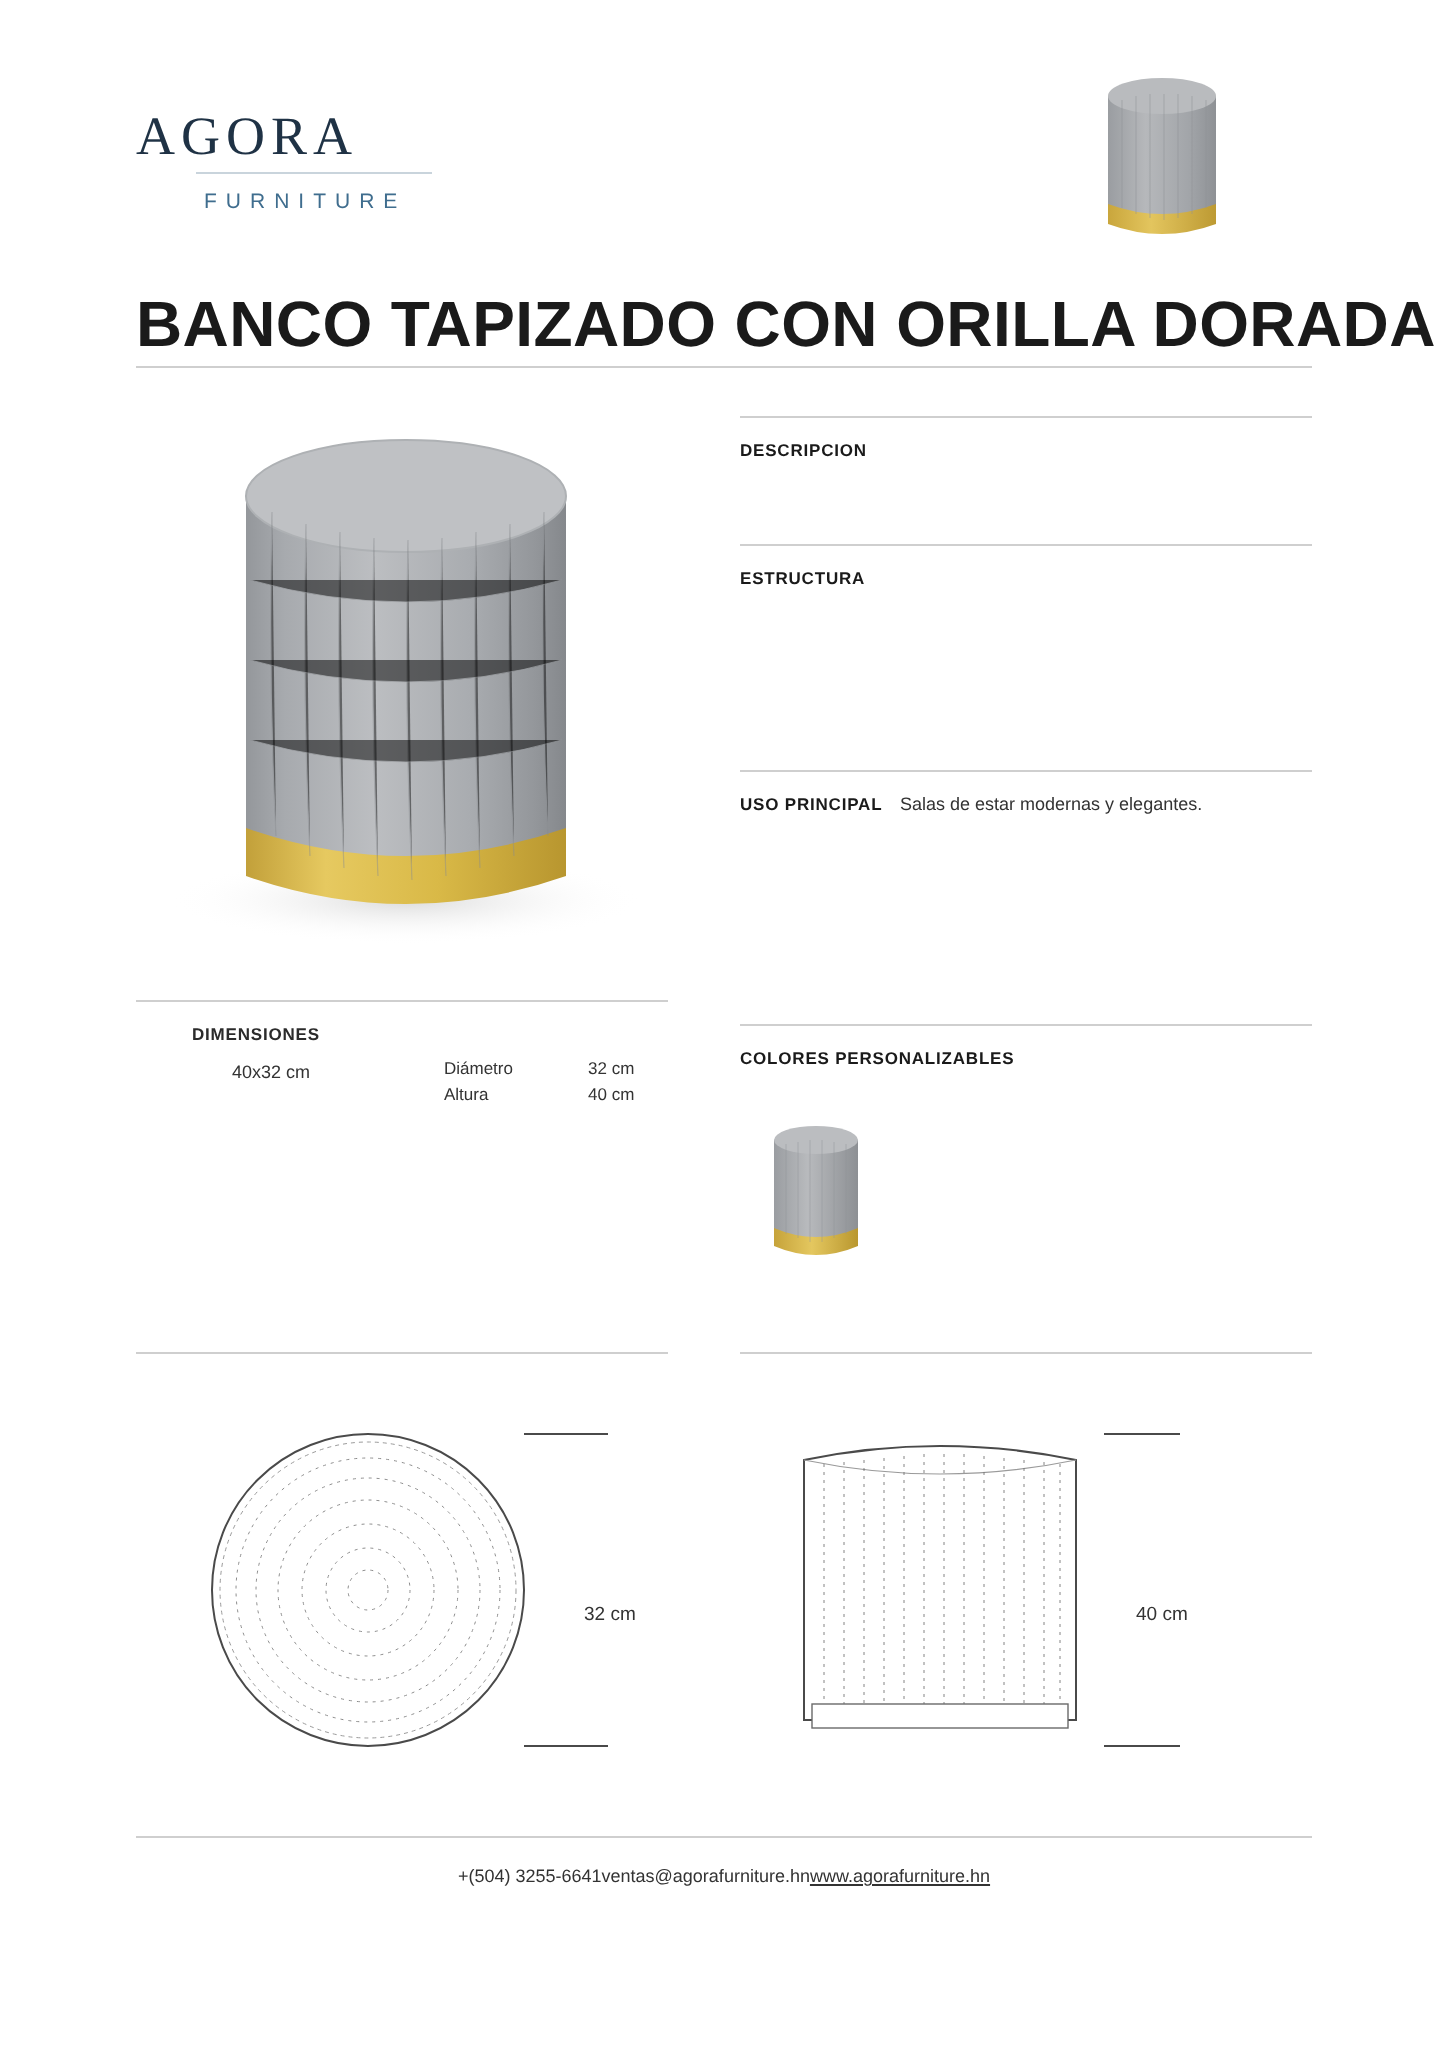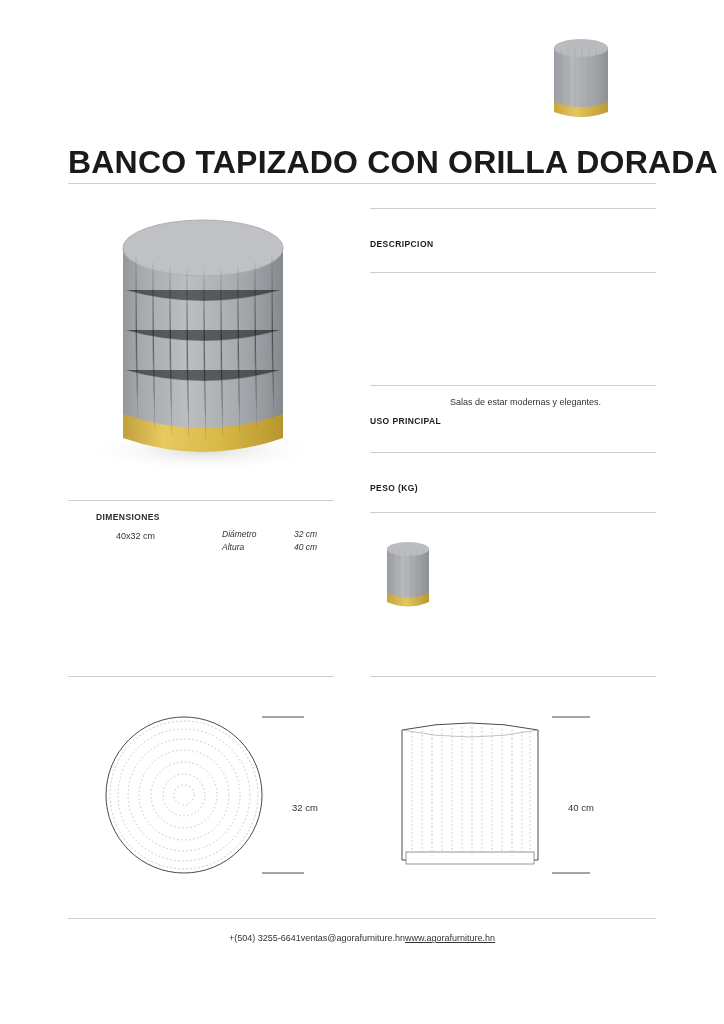--- a/index.html
+++ b/index.html
@@ -105,21 +105,20 @@
     padding-bottom: 12px;
   }
   .spec-label {
     width: 80px;
     flex: 0 0 80px;
     font-size: 8.5px;
     font-weight: bold;
     letter-spacing: 0.4px;
     color: #1a1a1a;
     padding-top: 1px;
-    margin-top: 19px;
   }
   .spec-value {
     font-size: 9px;
     color: #333;
     line-height: 1.45;
   }
   .spec-value div { white-space: nowrap; }
 
   #spec-descripcion { top: 208px; }
   #spec-estructura  { top: 272px; }
@@ -155,21 +154,20 @@
     color: #333;
     margin-left: 48px;
   }
   .dims-table {
     position: absolute;
     left: 154px;
     top: 28px;
     font-size: 8.5px;
     color: #333;
     line-height: 1.5;
-    font-style: italic;
   }
   .dims-table .r { display: flex; }
   .dims-table .k { width: 72px; }
   .dims-table .v { width: 50px; }
 
   
   .tech-rule-left {
     position: absolute;
     left: 68px;
     top: 676px;
@@ -227,20 +225,25 @@
     color: #333;
   }
   .footer a, .footer span { color: #333; text-decoration: none; }
   #footer-web { text-decoration: underline; }
 </style>
 </head>
 <body>
 
 <div class="page">
 
+  <div class="logo-block">
+    <div class="logo-word">AGORA</div>
+    <div class="logo-rule"></div>
+    <div class="logo-sub">FURNITURE</div>
+  </div>
 
   <svg class="hero-thumb" viewBox="0 0 66 92">
     <defs>
       <linearGradient id="gfab1" x1="0" y1="0" x2="1" y2="0">
         <stop offset="0%" stop-color="#9a9da1"></stop>
         <stop offset="35%" stop-color="#b6b8bb"></stop>
         <stop offset="75%" stop-color="#a2a5a9"></stop>
         <stop offset="100%" stop-color="#8e9195"></stop>
       </linearGradient>
       <linearGradient id="ggold1" x1="0" y1="0" x2="1" y2="0">
@@ -313,43 +316,40 @@
   <div class="spec" id="spec-descripcion">
     <div class="rule"></div>
     <div class="spec-row">
       <div class="spec-label">DESCRIPCION</div>
     </div>
   </div>
 
   <div class="spec" id="spec-estructura">
     <div class="rule"></div>
     <div class="spec-row">
+      <div class="spec-label">ESTRUCTURA</div>
     </div>
   </div>
 
   <div class="spec" id="spec-uso">
     <div class="rule"></div>
     <div class="spec-row">
       <div class="spec-label">USO PRINCIPAL</div>
       <div class="spec-value">
         <div>Salas de estar modernas y elegantes.</div>
       </div>
     </div>
   </div>
 
-  <div class="spec" id="spec-peso">
-    <div class="rule"></div>
-    <div class="spec-row">
-      <div class="spec-label">PESO (KG)</div>
-      <div class="spec-value"></div>
-    </div>
-  </div>
 
   <div class="spec" id="spec-colores">
     <div class="rule"></div>
+    <div class="spec-row" style="padding-bottom:0">
+      <div class="spec-label" style="width:200px;flex:0 0 200px">COLORES PERSONALIZABLES</div>
+    </div>
     <svg class="colores-swatch" viewBox="0 0 52 76">
       <defs>
         <linearGradient id="gfab3" x1="0" y1="0" x2="1" y2="0">
           <stop offset="0%" stop-color="#9a9da1"></stop>
           <stop offset="40%" stop-color="#b8babd"></stop>
           <stop offset="100%" stop-color="#8d9094"></stop>
         </linearGradient>
         <linearGradient id="ggold3" x1="0" y1="0" x2="1" y2="0">
           <stop offset="0%" stop-color="#c6a33a"></stop>
           <stop offset="45%" stop-color="#e4c75f"></stop>

